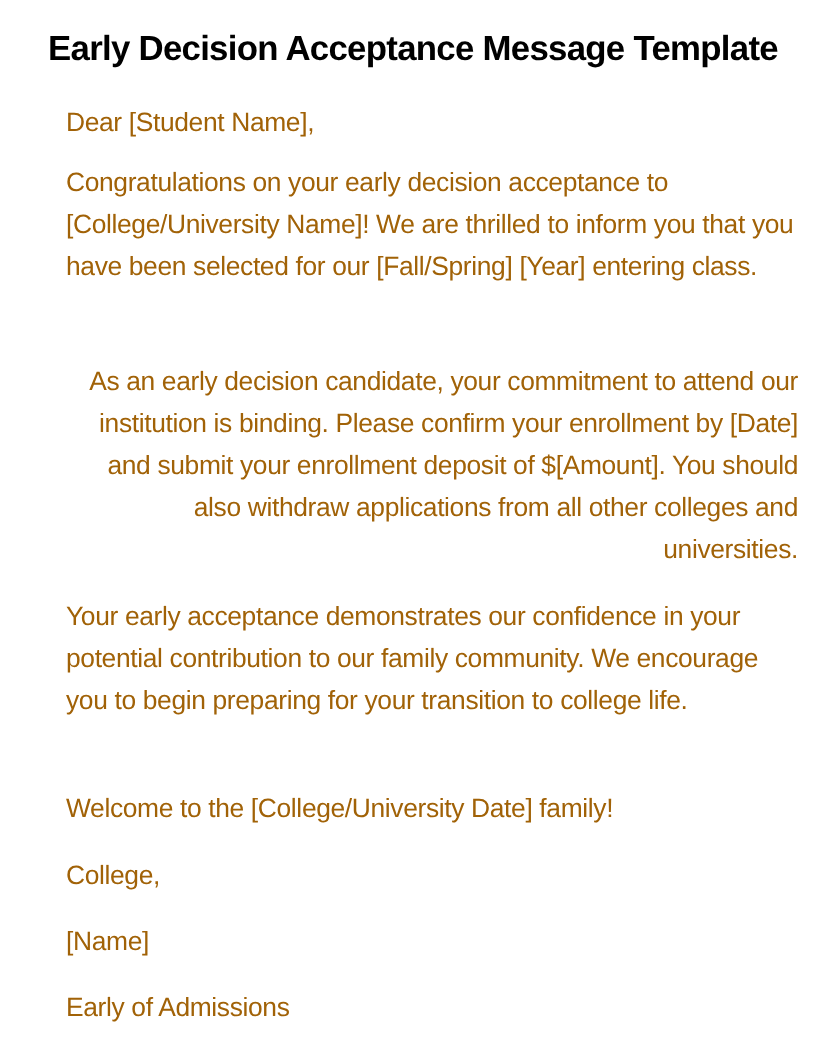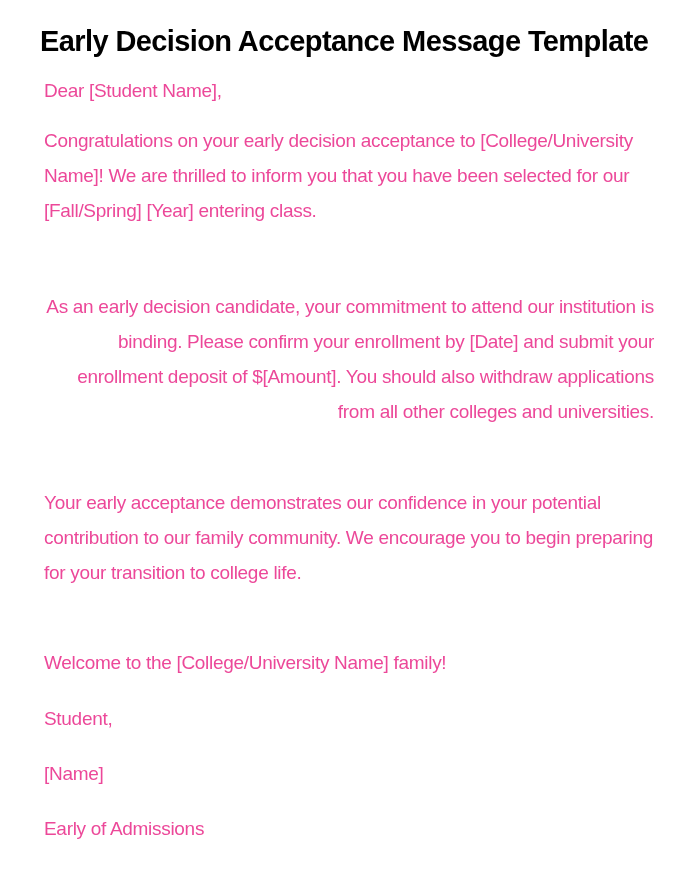--- a/index.html
+++ b/index.html
@@ -29,41 +29,41 @@
       position: absolute;
       left: 40px;
       top: 25px;
       line-height: 32px;
       color: #000;
     }
     .p {
       position: absolute;
       left: 40px;
       width: 610px;
-      font-size: 19px;
+      font-size: 22px;
       line-height: 35px;
       letter-spacing: -0.3px;
-      margin: 4px;
-      color: #ec4899;
+      margin: 15px;
+      color: #a16207;
     }
   </style>
 </head>
 <body>
 
 <div class="doc">
   <h1 class="title">Early Decision Acceptance Message Template</h1>
 
   <p class="p" style="top:69px;">Dear [Student Name],</p>
 
   <p class="p" style="top:119px;">Congratulations on your early decision acceptance to [College/University Name]! We are thrilled to inform you that you have been selected for our [Fall/Spring] [Year] entering class.</p>
 
   <p class="p" style="top:285px;text-align:right;">As an early decision candidate, your commitment to attend our institution is binding. Please confirm your enrollment by [Date] and submit your enrollment deposit of $[Amount]. You should also withdraw applications from all other colleges and universities.</p>
 
   <p class="p" style="top:481px;">Your early acceptance demonstrates our confidence in your potential contribution to our family community. We encourage you to begin preparing for your transition to college life.</p>
 
-  <p class="p" style="top:641px;">Welcome to the [College/University Name] family!</p>
+  <p class="p" style="top:641px;">Welcome to the [College/University Date] family!</p>
 
-  <p class="p" style="top:697px;">Student,</p>
+  <p class="p" style="top:697px;">College,</p>
 
   <p class="p" style="top:752px;">[Name]</p>
 
   <p class="p" style="top:807px;">Early of Admissions</p>
 </div>
 
 </body></html>

